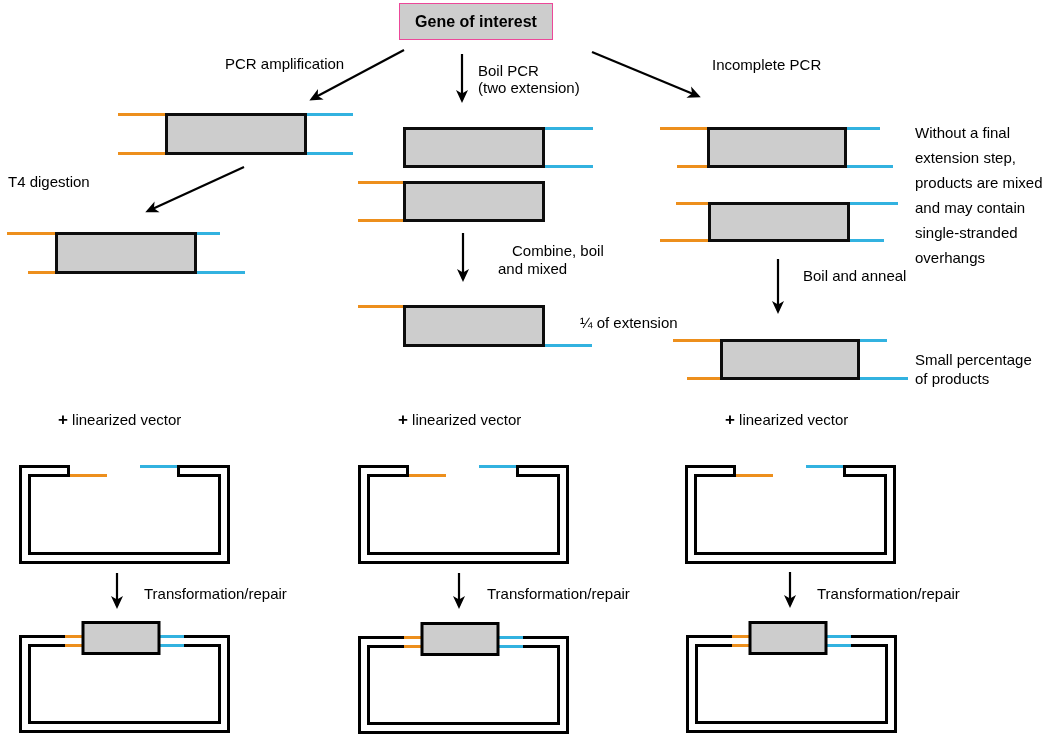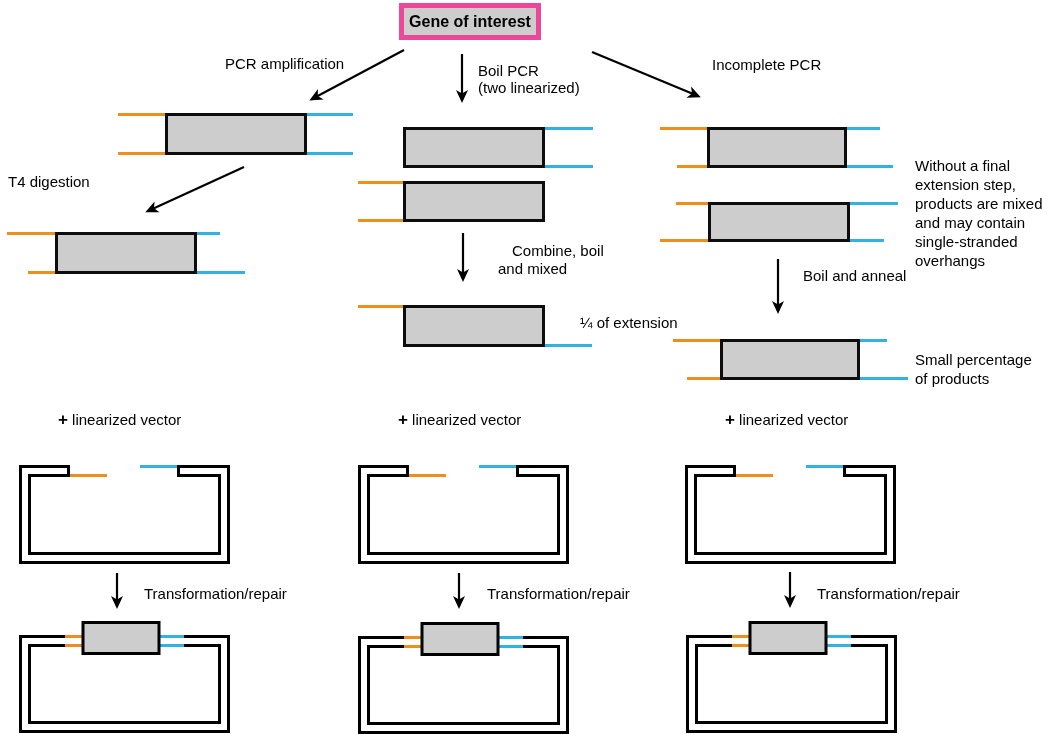--- a/index.html
+++ b/index.html
@@ -1,21 +1,21 @@
 <!DOCTYPE html>
 <html><head>
 <meta charset="utf-8">
 <style>
   html,body{margin:0;padding:0;background:#fff;}
   .canvas{position:relative;width:1047px;height:734px;background:#fff;overflow:hidden;
           font-family:"Liberation Sans","DejaVu Sans",sans-serif;color:#000;}
   .lbl{position:absolute;font-size:15px;line-height:18px;white-space:nowrap;}
-  .lbl2{position:absolute;font-size:15px;line-height:19px;margin-top:36px;}
-  .gene-box{position:absolute;left:399px;top:3px;width:142px;height:37px;background:#cdcdcd;
-            border:5px solid #ec4899;box-sizing:border-box;display:flex;align-items:center;justify-content:center;
+  .lbl2{position:absolute;font-size:15px;line-height:25px;}
+  .gene-box{position:absolute;left:399px;top:3px;width:154px;height:37px;background:#cdcdcd;
+            border:1px solid #ec4899;box-sizing:border-box;display:flex;align-items:center;justify-content:center;
             font-size:16px;font-weight:bold;}
   .frag{position:absolute;background:#cdcdcd;border:3px solid #0d0d0d;box-sizing:border-box;}
   .tail{position:absolute;height:3px;}
   .tail.or{background:#ed8f1c;}
   .tail.bl{background:#32b2e0;}
   .abs{position:absolute;}
   svg{display:block;}
   .plus{font-weight:bold;font-size:17px;}
   .note{width:132px;}
 </style>
@@ -42,21 +42,21 @@
       <line x1="790" y1="572" x2="790" y2="605" marker-end="url(#ah)"></line>
     </g>
   </svg>
 
   <div class="gene-box">
     <span>Gene of interest</span>
   </div>
 
   <div class="lbl" style="left:225px;top:55px">PCR amplification</div>
   <div class="lbl" style="left:478px;top:62px">Boil PCR</div>
-  <div class="lbl" style="left:478px;top:79px">(two linearized)</div>
+  <div class="lbl" style="left:478px;top:79px">(two extension)</div>
   <div class="lbl" style="left:712px;top:56px">Incomplete PCR</div>
 
   <div class="frag" style="left:165px;top:113px;width:142px;height:42px"></div>
   <div class="tail or" style="left:118px;top:113px;width:47px"></div>
   <div class="tail or" style="left:118px;top:152px;width:47px"></div>
   <div class="tail bl" style="left:307px;top:113px;width:46px"></div>
   <div class="tail bl" style="left:307px;top:152px;width:46px"></div>
 
   <div class="lbl" style="left:8px;top:173px">T4 digestion</div>
 

